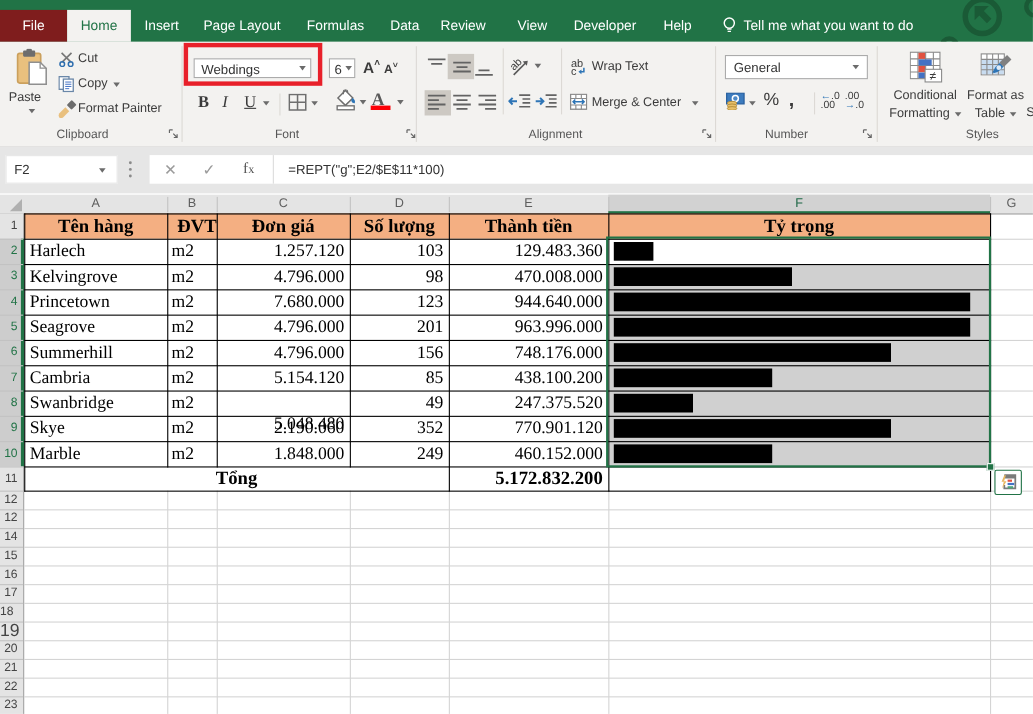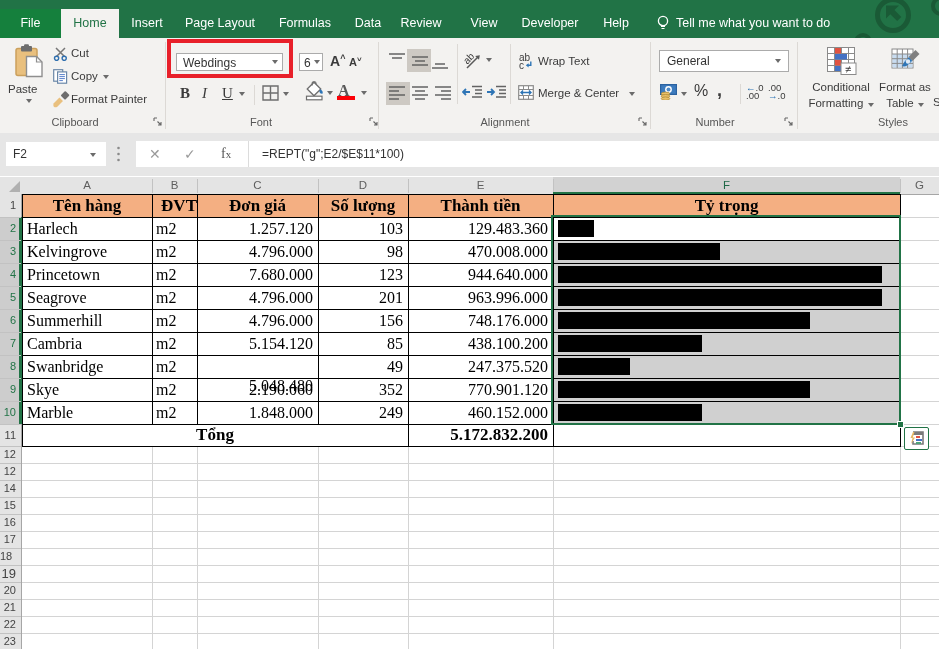--- a/index.html
+++ b/index.html
@@ -19,21 +19,21 @@
 
 <div class="a" style="left:0;top:0;width:939px;height:38px;background:#217346;overflow:hidden">
 
   <svg class="a" style="left:855px;top:-6px" width="84" height="50" viewBox="0 0 84 50">
     <circle cx="38" cy="21" r="15.5" fill="none" stroke="#1A5A36" stroke-width="5"></circle>
     <path d="M31 11.5 L44 11.5 L39.4 16.1 L46.3 23 L42.2 27.1 L35.3 20.2 L31 24.5 Z" fill="#1A5A36"></path>
     <circle cx="86" cy="12" r="8" fill="none" stroke="#1A5A36" stroke-width="4"></circle>
     <circle cx="8" cy="48" r="7" fill="none" stroke="#1A5A36" stroke-width="4"></circle>
   </svg>
 </div>
-<div class="tab" style="left:0;width:61px;background:#15803d">File</div>
+<div class="tab" style="left:0;width:61px;background:#7f1d1d">File</div>
 <div class="tab" style="left:61px;width:58px;background:#F3F2F0;color:#217346">Home</div>
 <div class="tab" style="left:119px;width:56px">Insert</div>
 <div class="tab" style="left:175px;width:90px">Page Layout</div>
 <div class="tab" style="left:265px;width:80px">Formulas</div>
 <div class="tab" style="left:345px;width:46px">Data</div>
 <div class="tab" style="left:391px;width:60px">Review</div>
 <div class="tab" style="left:451px;width:66px">View</div>
 <div class="tab" style="left:517px;width:66px">Developer</div>
 <div class="tab" style="left:583px;width:66px">Help</div>
 
@@ -291,21 +291,21 @@
 <div class="a" style="left:0;top:480px;width:16px;height:17px;line-height:17px;text-align:right;font-size:11px;color:#444">14</div>
 <div class="a" style="left:0;top:497px;width:21px;height:1px;background:#C2C2C2"></div>
 <div class="a" style="left:0;top:497px;width:16px;height:17px;line-height:17px;text-align:right;font-size:11px;color:#444">15</div>
 <div class="a" style="left:0;top:514px;width:21px;height:1px;background:#C2C2C2"></div>
 <div class="a" style="left:0;top:514px;width:16px;height:17px;line-height:17px;text-align:right;font-size:11px;color:#444">16</div>
 <div class="a" style="left:0;top:531px;width:21px;height:1px;background:#C2C2C2"></div>
 <div class="a" style="left:0;top:531px;width:16px;height:17px;line-height:17px;text-align:right;font-size:11px;color:#444">17</div>
 <div class="a" style="left:0;top:548px;width:21px;height:1px;background:#C2C2C2"></div>
 <div class="a" style="left:0;top:548px;width:16px;height:17px;line-height:17px;text-align:left;font-size:11px;color:#444">18</div>
 <div class="a" style="left:0;top:565px;width:21px;height:1px;background:#C2C2C2"></div>
-<div class="a" style="left:0;top:565px;width:16px;height:17px;line-height:17px;text-align:right;font-size:13px;color:#444">19</div>
+<div class="a" style="left:0;top:565px;width:16px;height:17px;line-height:17px;text-align:left;font-size:16px;color:#444">19</div>
 <div class="a" style="left:0;top:582px;width:21px;height:1px;background:#C2C2C2"></div>
 <div class="a" style="left:0;top:582px;width:16px;height:17px;line-height:17px;text-align:right;font-size:11px;color:#444">20</div>
 <div class="a" style="left:0;top:599px;width:21px;height:1px;background:#C2C2C2"></div>
 <div class="a" style="left:0;top:599px;width:16px;height:17px;line-height:17px;text-align:right;font-size:11px;color:#444">21</div>
 <div class="a" style="left:0;top:616px;width:21px;height:1px;background:#C2C2C2"></div>
 <div class="a" style="left:0;top:616px;width:16px;height:17px;line-height:17px;text-align:right;font-size:11px;color:#444">22</div>
 <div class="a" style="left:0;top:633px;width:21px;height:1px;background:#C2C2C2"></div>
 <div class="a" style="left:0;top:633px;width:16px;height:17px;line-height:17px;text-align:right;font-size:11px;color:#444">23</div>
 <div class="a" style="left:900px;top:217px;width:39px;height:1px;background:#D4D4D4"></div>
 <div class="a" style="left:900px;top:240px;width:39px;height:1px;background:#D4D4D4"></div>

